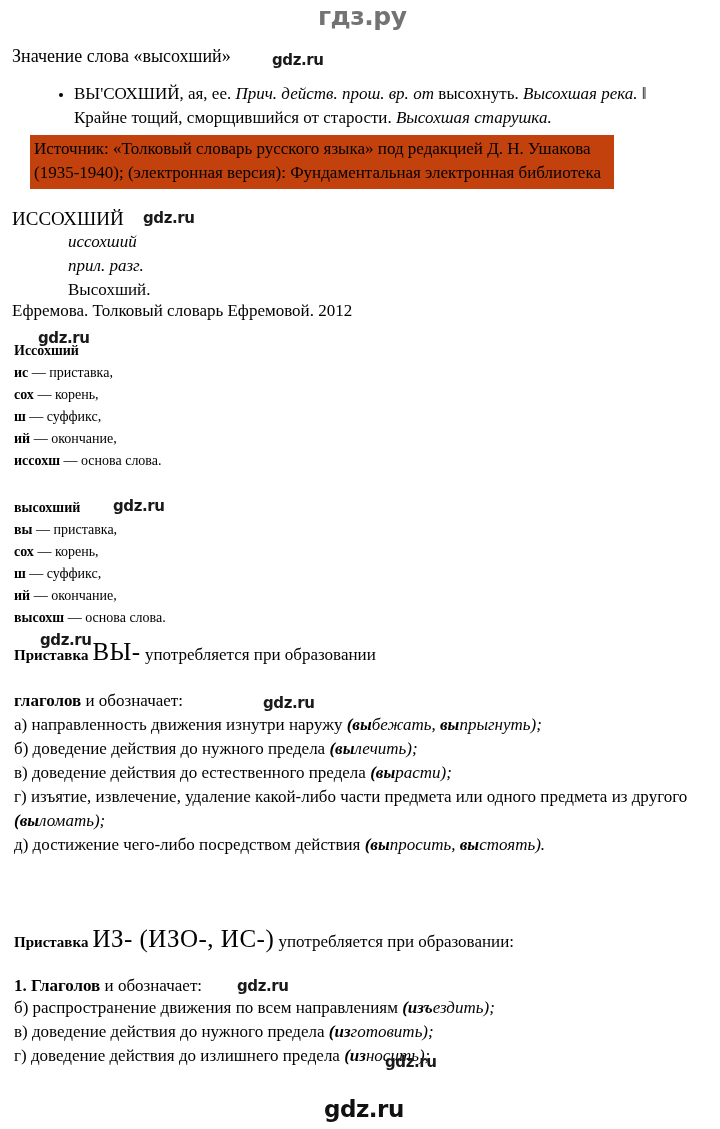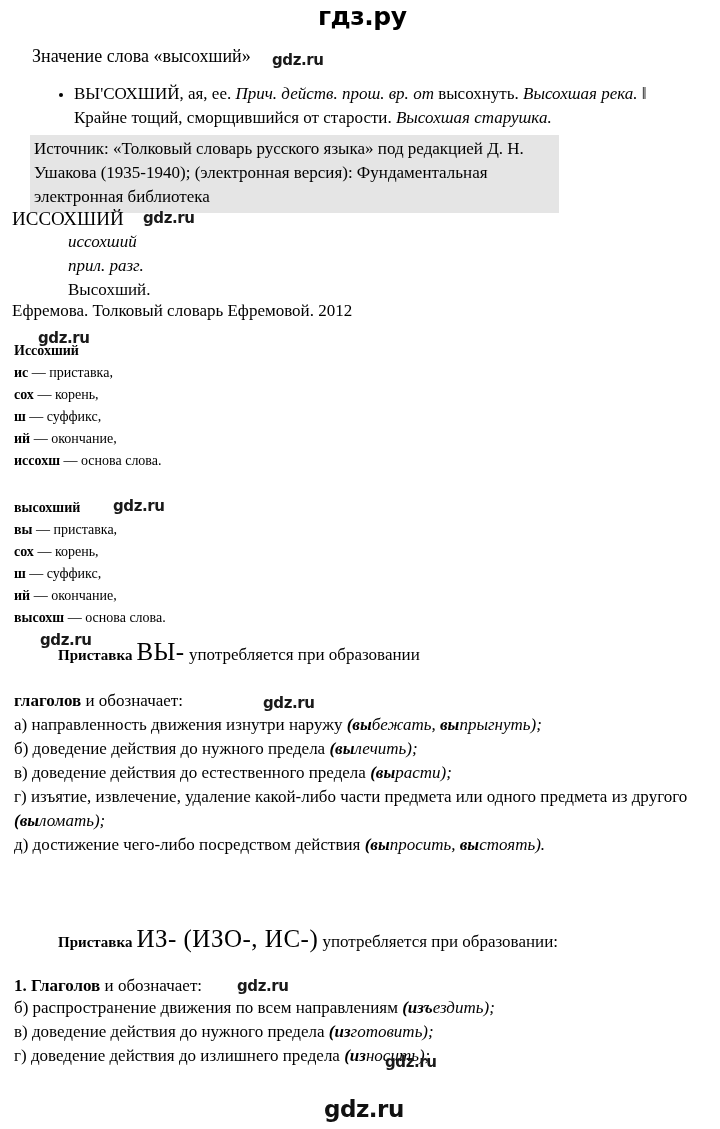--- a/index.html
+++ b/index.html
@@ -25,21 +25,21 @@
 
   
   .brand-top {
     position: absolute;
     left: 318px;
     top: 2px;
     font-family: "DejaVu Sans", "Liberation Sans", sans-serif;
     font-weight: bold;
     font-size: 25px;
     letter-spacing: -0.5px;
-    color: #000000;
+    color: #737373;
   }
   .brand-bottom {
     position: absolute;
     left: 324px;
     top: 1096px;
     font-family: "DejaVu Sans", "Liberation Sans", sans-serif;
     font-weight: bold;
     font-size: 23px;
     letter-spacing: -0.5px;
     color: #111111;
@@ -62,21 +62,20 @@
   .bi { font-weight: bold; font-style: italic; text-align: right; }
 
   
   .headline {
     position: absolute;
     left: 12px;
     top: 44px;
     font-size: 18px;
     line-height: 24px;
     white-space: nowrap;
-    margin-left: 20px;
   }
 
   
   .bullet-wrap {
     position: absolute;
     left: 36px;
     top: 66px;
     width: 672px;
   }
   .bullet-wrap ul {
@@ -88,23 +87,23 @@
     font-size: 17px;
     line-height: 24px;
   }
   .bullet-wrap li::marker { font-size: 13px; }
 
   
   .source-box {
     position: absolute;
     left: 30px;
     top: 135px;
-    width: 529px;
+    width: 584px;
     padding: 2px 0 4px 0;
-    background: #e5e5e5;
+    background: #c2410c;
     font-size: 17px;
     line-height: 24px;
   }
   .source-box .txt { display: block; padding: 0 4px; }
 
   
   .word-head {
     position: absolute;
     left: 12px;
     top: 207px;
@@ -147,21 +146,20 @@
 
   
   .prefix-line {
     position: absolute;
     left: 14px;
     white-space: nowrap;
   }
   .prefix-line .lbl {
     font-weight: bold;
     font-size: 15px;
-    margin-left: 44px;
   }
   .prefix-line .big {
     font-weight: normal;
     font-size: 25px;
     letter-spacing: 0.5px;
   }
   .prefix-line .tail {
     font-size: 17px;
   }
   .prefix-vy { top: 638px; }

